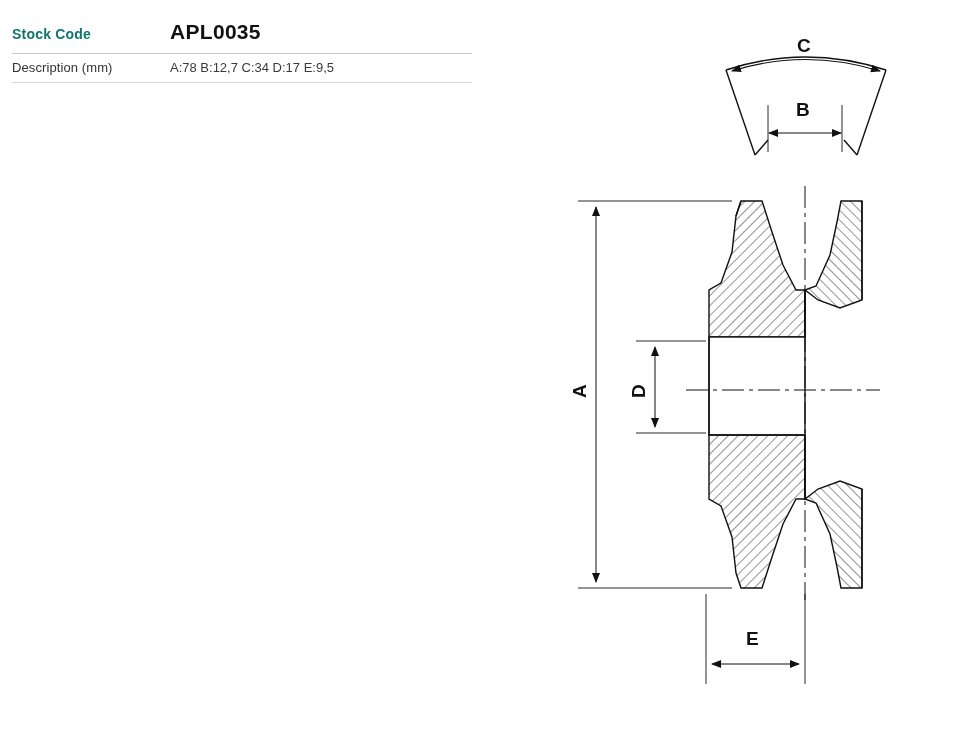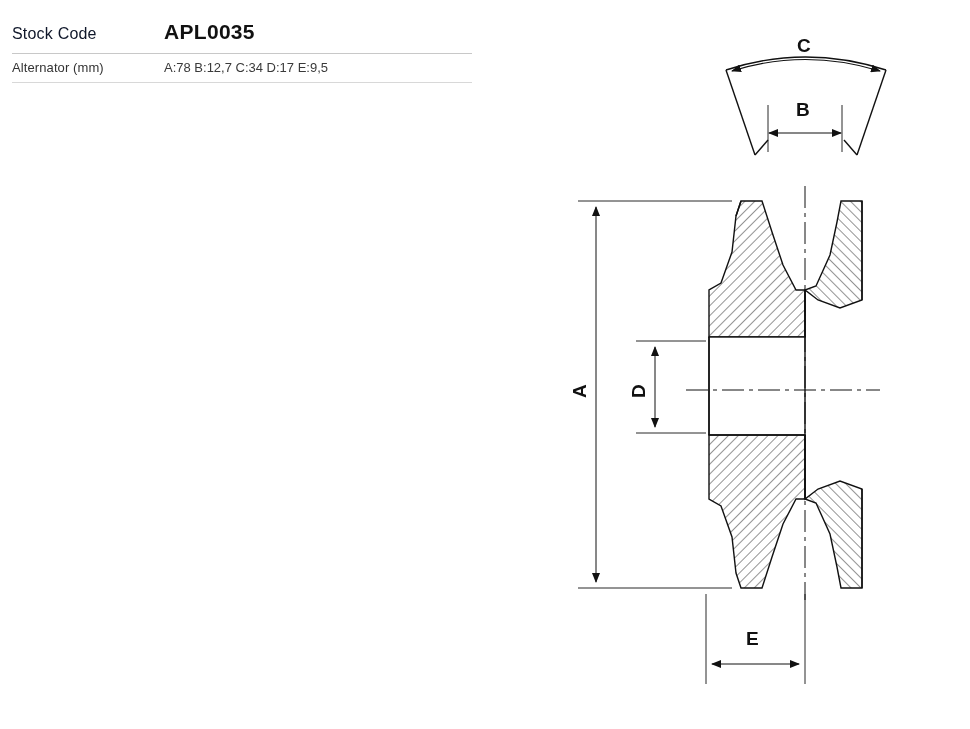--- a/index.html
+++ b/index.html
@@ -34,28 +34,29 @@
     padding-bottom: 9px;
   }
   .spec-label {
     width: 152px;
     flex: 0 0 152px;
     font-size: 13px;
     color: #333;
     letter-spacing: 0.1px;
   }
   .header-row .spec-label {
-    font-size: 16px;
-    font-weight: normal;
-    color: #0f172a;
+    font-size: 14px;
+    font-weight: bold;
+    color: #0f766e;
     letter-spacing: 0.2px;
   }
   .spec-value {
     font-size: 13px;
     color: #3a3a3a;
+    margin-left: 6px;
   }
   .header-row .spec-value {
     font-size: 21px;
     font-weight: bold;
     color: #111;
     letter-spacing: 0.3px;
   }
 
   
   #drawing-panel {
@@ -81,21 +82,21 @@
 <div id="spec-table">
 
   <div class="spec-row header-row">
     <div class="spec-label">Stock Code</div>
     <div class="spec-value">APL0035</div>
   </div>
 
 
 
   <div class="spec-row">
-    <div class="spec-label">Alternator (mm)</div>
+    <div class="spec-label">Description (mm)</div>
     <div class="spec-value">A:78 B:12,7 C:34 D:17 E:9,5</div>
   </div>
 
 </div>
 
 <div id="drawing-panel">
   <svg id="drawing-svg" width="470" height="729" viewBox="0 0 470 729">
 
     <defs>
 

